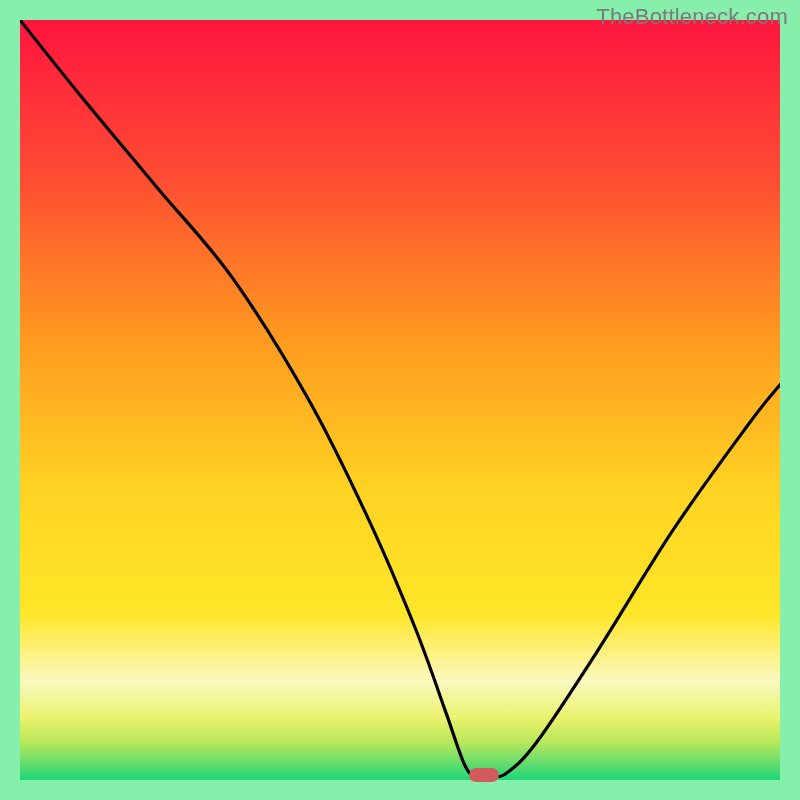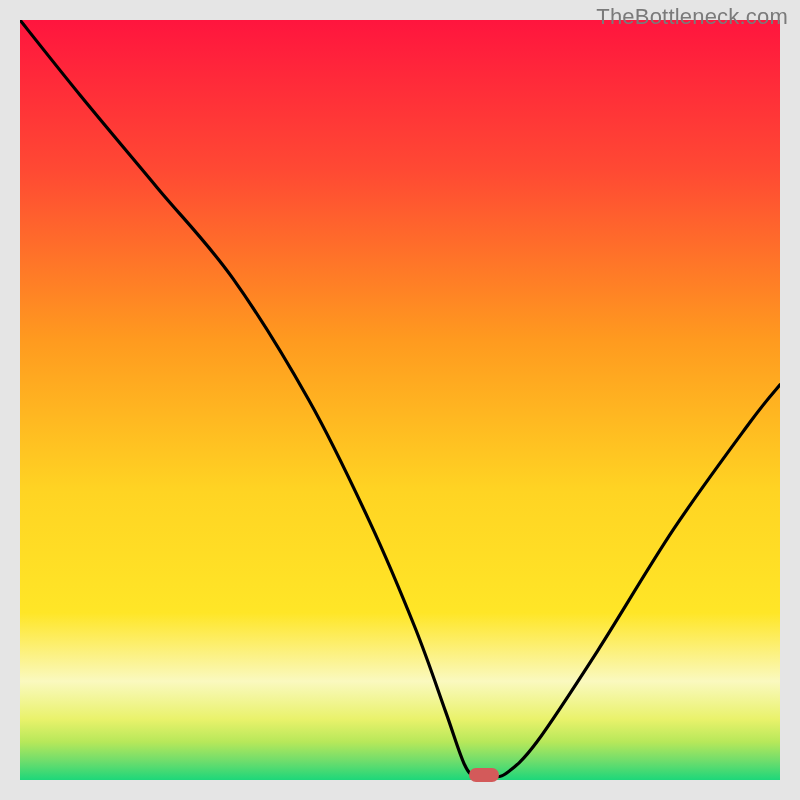--- a/index.html
+++ b/index.html
@@ -1,16 +1,16 @@
 <!DOCTYPE html>
 <html><head>
 <meta charset="utf-8">
 <style>
   html,body{margin:0;padding:0;width:800px;height:800px;overflow:hidden;background:#000;font-family:Arial,Helvetica,sans-serif}
-  .frame{position:relative;width:800px;height:800px;background:#e5e5e5}
+  .frame{position:relative;width:800px;height:800px;background:#86efac}
   .plot{position:absolute;left:20px;top:20px;width:760px;height:760px}
   .grad{position:absolute;left:0;top:0;width:760px;height:760px}
   .curve{position:absolute;left:0;top:0;width:760px;height:760px}
   .marker{position:absolute;width:30px;height:14px;border-radius:7px;background:#d35a5a;transform:translate(-50%,-50%)}
   .credit{position:absolute;top:4px;right:12px;color:#7a7a7a;font-size:22px;letter-spacing:.2px}
 </style>
 </head>
 <body>
 
 <div class="frame">

